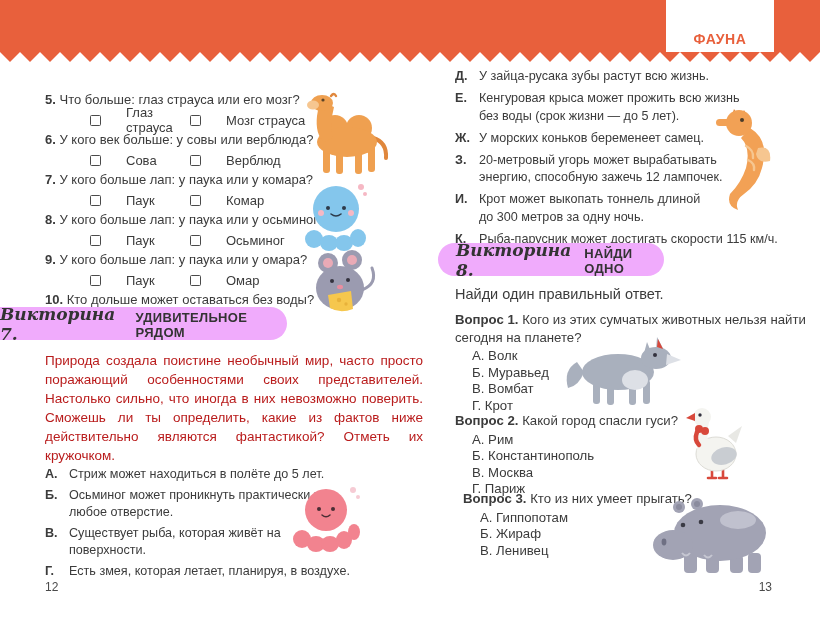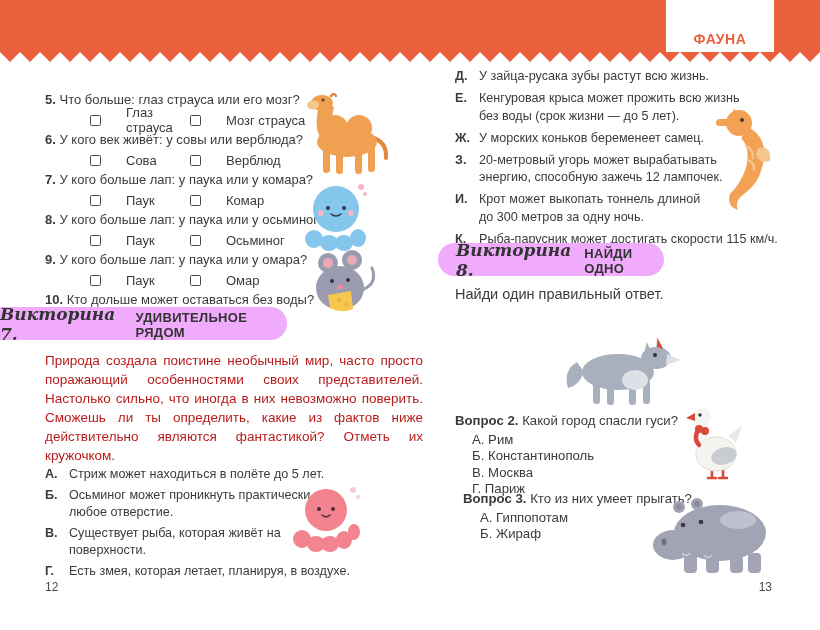--- a/index.html
+++ b/index.html
@@ -88,21 +88,21 @@
             <span>Глаз страуса</span>
           </span>
         <span class="opt">
             <span class="cb"></span>
             <span>Мозг страуса</span>
           </span>
       </div>
     </div>
 
     <div class="qpair">
-      <div class="qline"><b>6.</b> <span>У кого век живёт: у совы или верблюда?</span></div>
+      <div class="qline"><b>6.</b> <span>У кого век больше: у совы или верблюда?</span></div>
       <div class="optline">
         <span class="opt">
             <span class="cb"></span>
             <span>Сова</span>
           </span>
         <span class="opt">
             <span class="cb"></span>
             <span>Верблюд</span>
           </span>
       </div>
@@ -218,36 +218,46 @@
       </div>
   </div>
 
   <div class="band band8">
     <span class="script">Викторина 8.</span>
     <span class="caps">НАЙДИ ОДНО</span>
   </div>
 
   <div class="note">Найди один правильный ответ.</div>
 
+  <div class="rq rq1">
+    <div class="rq-title"><b>Вопрос 1.</b> <span>Кого из этих сумчатых животных нельзя найти сегодня на планете?</span></div>
+    <div class="answers">
+      <div class="ans">А. Волк</div>
+      <div class="ans">Б. Муравьед</div>
+      <div class="ans">В. Вомбат</div>
+      <div class="ans">Г. Крот</div>
+    </div>
+  </div>
 
   <div class="rq rq2">
     <div class="rq-title"><b>Вопрос 2.</b> <span>Какой город спасли гуси?</span></div>
     <div class="answers">
       <div class="ans">А. Рим</div>
       <div class="ans">Б. Константинополь</div>
       <div class="ans">В. Москва</div>
       <div class="ans">Г. Париж</div>
     </div>
   </div>
 
   <div class="rq rq3">
     <div class="rq-title"><b>Вопрос 3.</b> <span>Кто из них умеет прыгать?</span></div>
     <div class="answers">
       <div class="ans">А. Гиппопотам</div>
       <div class="ans">Б. Жираф</div>
+      <div class="ans">В. Ленивец</div>
     </div>
   </div>
 
   <div class="pagenum pn-left">12</div>
   <div class="pagenum pn-right">13</div>
 
   <svg class="illus il-camel" width="105" height="85" viewBox="0 0 105 85">
     <path d="M80,48 q14,4 13,20" stroke="#E0873C" stroke-width="4" fill="none" stroke-linecap="round"></path>
     <g fill="#EFA050">
       <rect x="30" y="55" width="7" height="28" rx="3"></rect>

